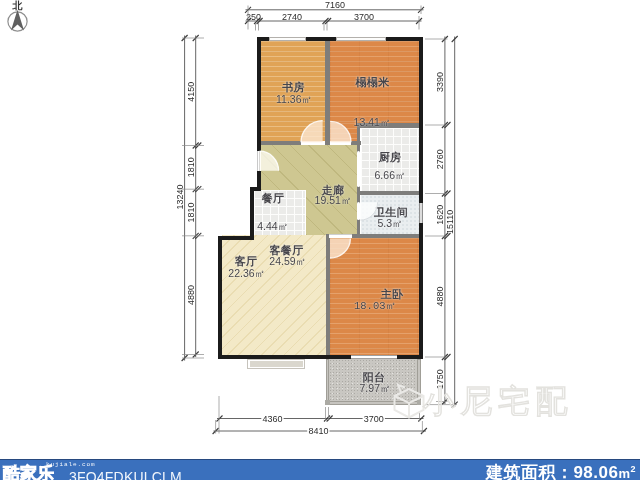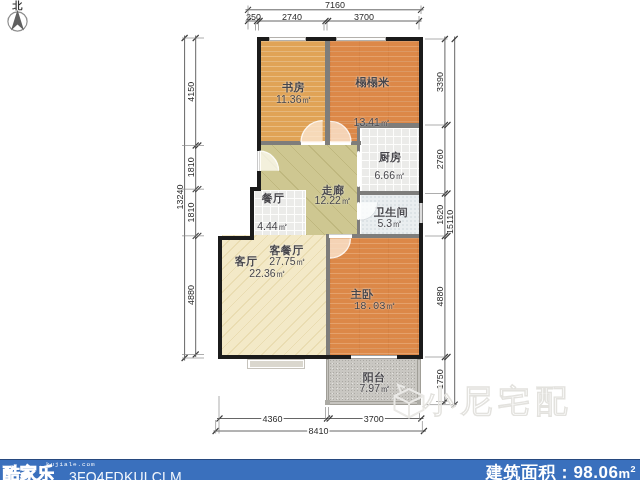--- a/index.html
+++ b/index.html
@@ -58,30 +58,30 @@
 <div class="abs" style="left:335.8px;top:37px;width:50.4px;height:4.2px;background:#fdfdfc;border:1px solid #b3b0ac;border-top-width:1.4px;"></div>
 <div class="abs" style="left:418.6px;top:202.5px;width:4.2px;height:20.5px;background:#dcdcdc;border-left:1px solid #8f8f8f;border-right:1px solid #8f8f8f;"></div>
 <div class="abs" style="left:350.6px;top:355px;width:46.9px;height:4px;background:#fff;border-top:1px solid #9f9f9f;border-bottom:1px solid #9f9f9f;"></div>
 <div class="lbl rm" style="left:293.5px;top:87px;">书房</div>
 <div class="lbl ar" style="left:294px;top:100px;">11.36㎡</div>
 <div class="lbl rm" style="left:372.5px;top:82px;">榻榻米</div>
 <div class="lbl ar" style="left:372px;top:95px;margin-top:28px;">13.41㎡</div>
 <div class="lbl rm" style="left:390px;top:157px;">厨房</div>
 <div class="lbl ar" style="left:390px;top:176px;">6.66㎡</div>
 <div class="lbl rm" style="left:333px;top:190px;">走廊</div>
-<div class="lbl ar" style="left:333px;top:201px;">12.22㎡</div>
+<div class="lbl ar" style="left:333px;top:201px;">19.51㎡</div>
 <div class="lbl rm" style="left:391px;top:211.5px;">卫生间</div>
 <div class="lbl ar" style="left:390px;top:224px;">5.3㎡</div>
 <div class="lbl rm" style="left:273px;top:198px;">餐厅</div>
 <div class="lbl ar" style="left:272.7px;top:227px;">4.44㎡</div>
 <div class="lbl rm" style="left:286.5px;top:249.5px;">客餐厅</div>
-<div class="lbl ar" style="left:287.7px;top:261.5px;">27.75㎡</div>
+<div class="lbl ar" style="left:287.7px;top:261.5px;">24.59㎡</div>
 <div class="lbl rm" style="left:246px;top:261px;">客厅</div>
-<div class="lbl ar" style="left:246.7px;top:274px;margin-left:21px;">22.36㎡</div>
-<div class="lbl rm" style="left:362px;top:294px;">主卧</div>
+<div class="lbl ar" style="left:246.7px;top:274px;">22.36㎡</div>
+<div class="lbl rm" style="left:392px;top:294px;">主卧</div>
 <div class="lbl ar" style="left:375px;top:306px;font-family:Liberation Mono, monospace;">18.03㎡</div>
 <div class="lbl rm" style="left:374px;top:377px;">阳台</div>
 <div class="lbl ar" style="left:375px;top:389px;">7.97㎡</div>
 <svg class="abs" style="left:0;top:0;z-index:5;pointer-events:none;" width="640" height="480" viewBox="0 0 640 480">
 <line x1="245.5" y1="9.8" x2="423.5" y2="9.8" stroke="#555" stroke-width="0.9"></line>
 <line x1="245.0" y1="12.8" x2="251.0" y2="6.8" stroke="#3c3c3c" stroke-width="1.1"></line>
 <line x1="418.0" y1="12.8" x2="424.0" y2="6.8" stroke="#3c3c3c" stroke-width="1.1"></line>
 <text x="335" y="8.2" font-size="9" fill="#2e2e2e" text-anchor="middle" font-family="Liberation Sans, sans-serif">7160</text>
 <line x1="245.5" y1="21" x2="421.5" y2="21" stroke="#555" stroke-width="0.9"></line>
 <line x1="245.0" y1="24.0" x2="251.0" y2="18.0" stroke="#3c3c3c" stroke-width="1.1"></line>

